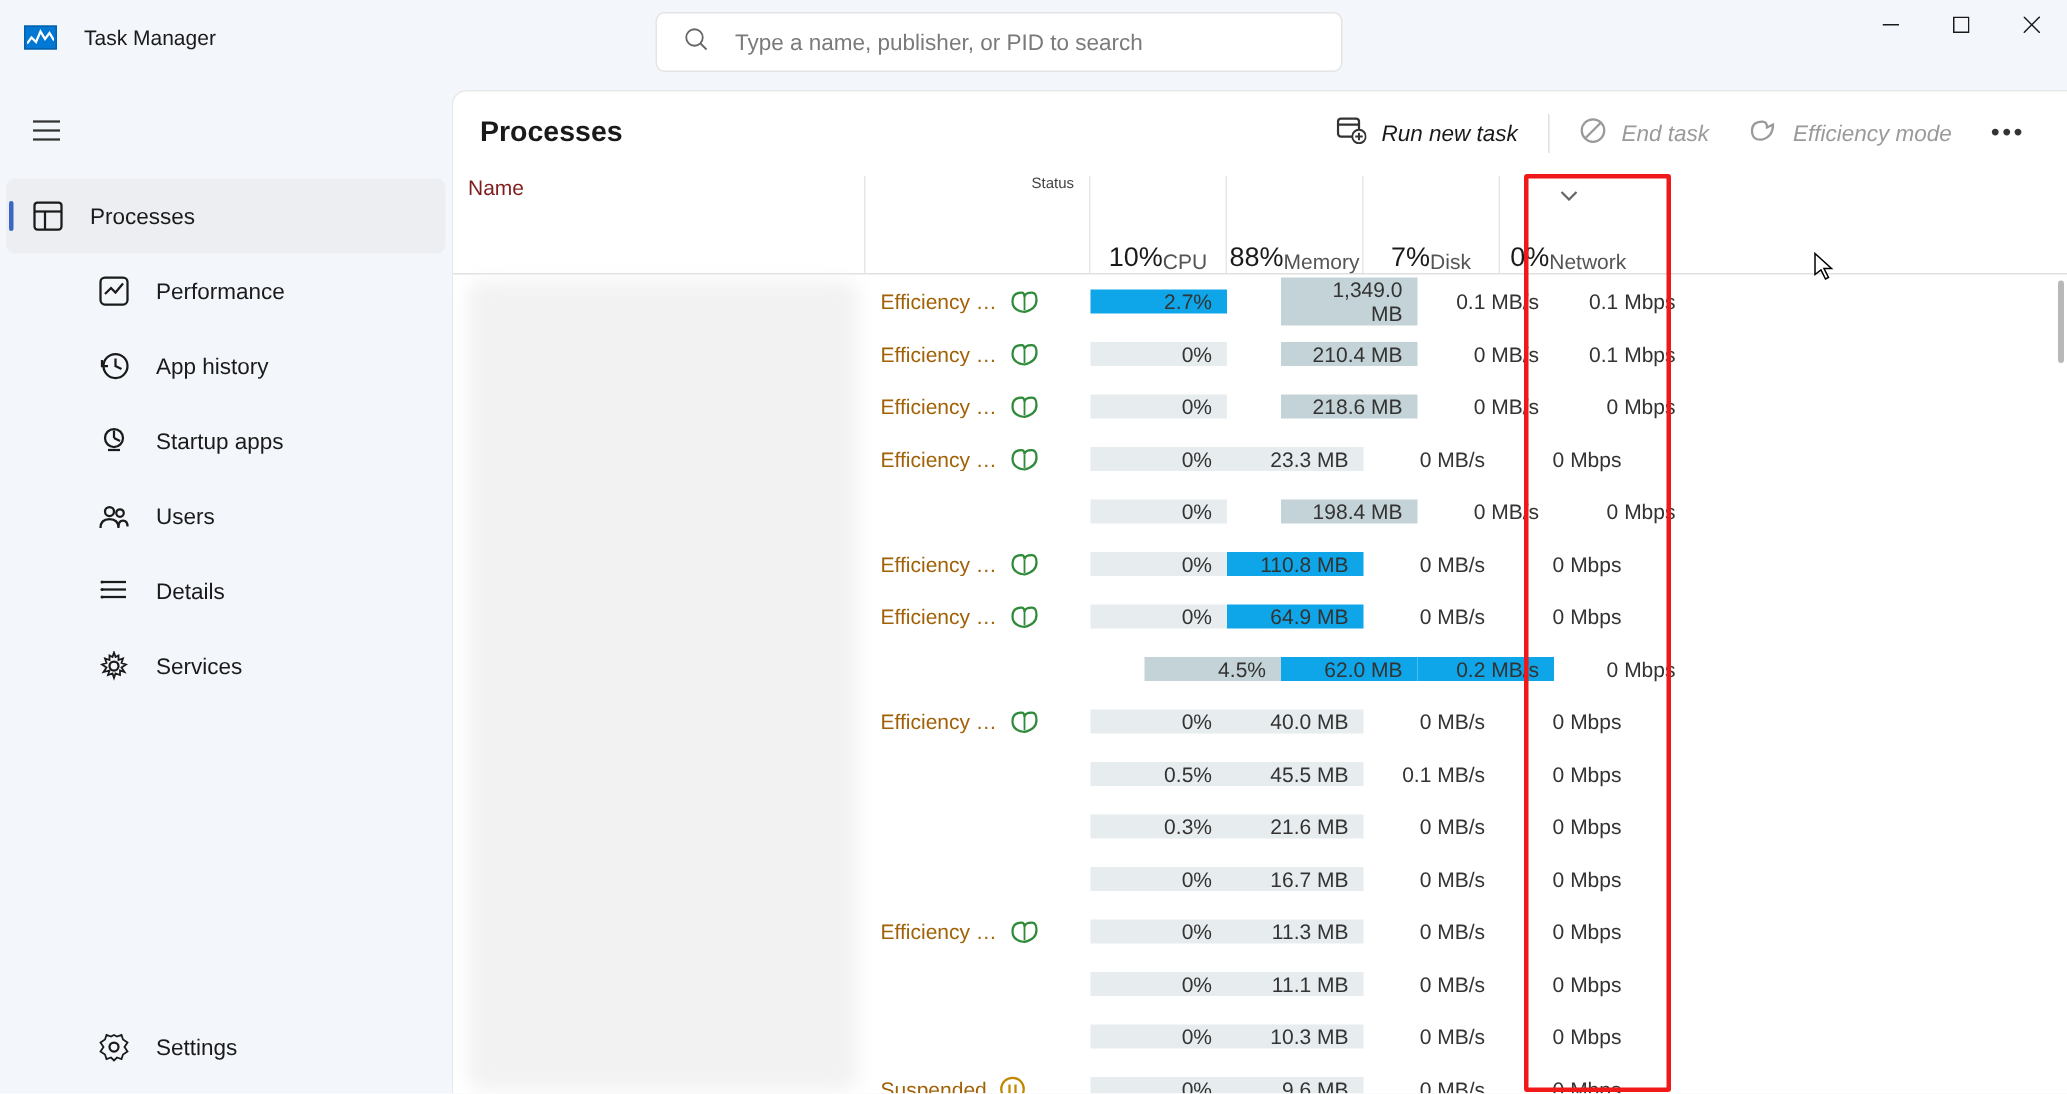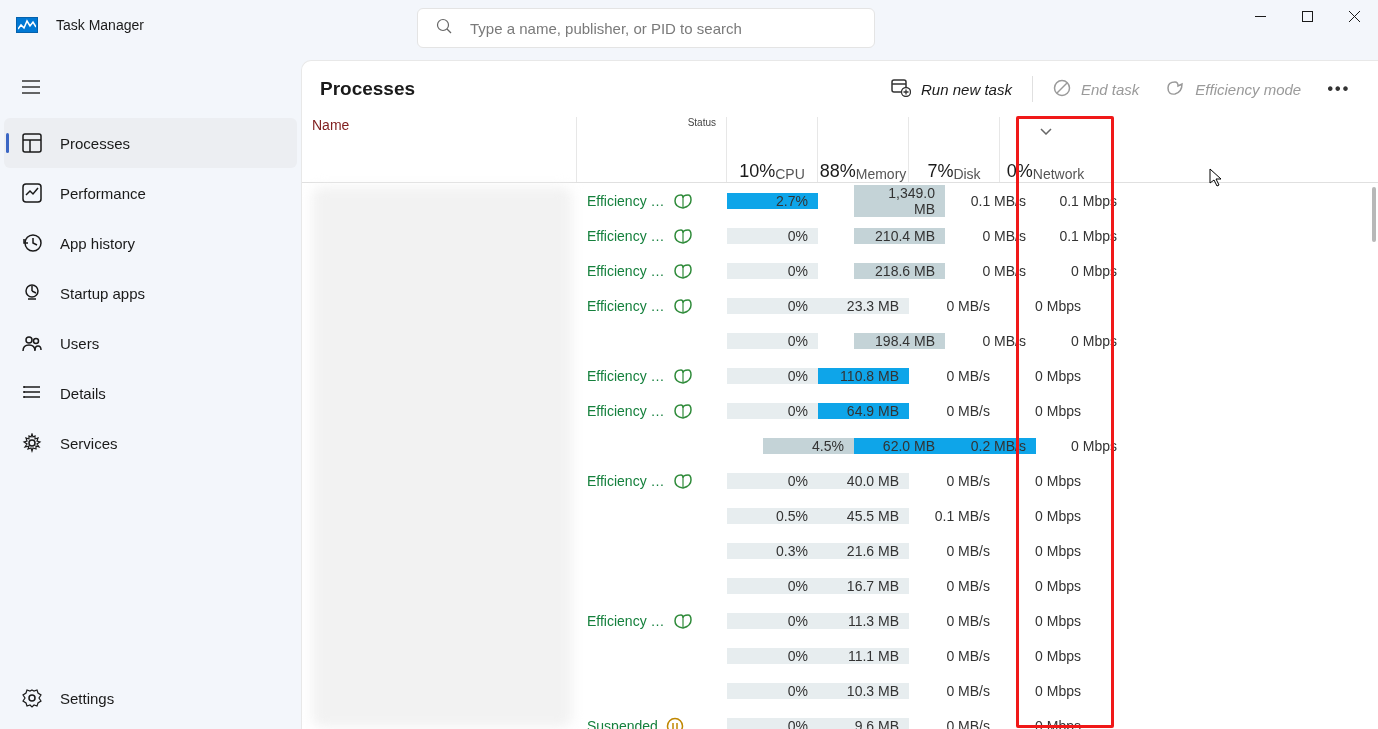--- a/index.html
+++ b/index.html
@@ -6,30 +6,30 @@
   body { background: #f3f6fb; width: 1378px; height: 729px; overflow: hidden; position: relative; }
 
   .titlebar { height: 50px; display: flex; align-items: center; padding-left: 16px; }
   .app-icon { width: 22px; height: 16px; background: #0078d4; border: 1px solid #0561ac; display:inline-flex; align-items:center; justify-content:center; }
   .app-icon svg { width:18px; height:12px; }
   .app-title { margin-left: 18px; font-size: 14px; color: #1a1a1a; }
   .window-controls { position:absolute; right:0; top:0; display:flex; }
   .win-btn { width:47px; height:32px; display:flex; align-items:center; justify-content:center; color:#1a1a1a; }
   .win-btn svg { width:11px; height:11px; }
 
-  .searchbar { position:absolute; left:417px; top:8px; width:458px; height:40px; background:#fff; border:1px solid #e4e4e4; border-radius:6px; display:flex; align-items:center; padding:0 18px; }
+  .searchbar { position:absolute; left:437px; top:8px; width:458px; height:40px; background:#fff; border:1px solid #e4e4e4; border-radius:6px; display:flex; align-items:center; padding:0 18px; }
   .searchbar svg { width:16px; height:16px; color:#666; }
   .searchbar input { border:none; outline:none; margin-left:18px; font-size:15px; color:#333; width:100%; background:transparent; }
   .searchbar input::placeholder { color:#7a7a7a; }
 
   .layout { display:flex; height:calc(100% - 50px); }
   .sidebar { width:301px; padding-top:20px; }
   .hamburger { padding:10px 22px 20px 22px; }
   .hamburger svg { width:18px; height:14px; }
-  .nav-item { display:flex; align-items:center; height:50px; padding-left:22px; font-size:15px; color:#1a1a1a; cursor:pointer; position:relative; }
+  .nav-item { display:flex; align-items:center; height:50px; padding-left:22px; font-size:15px; color:#1a1a1a; cursor:pointer; position:relative;margin-left:44px; }
   .nav-item.active { background:#eceef2; border-radius:6px; margin:0 4px; padding-left:18px; }
   .nav-item.active::before { content:""; position:absolute; left:2px; top:15px; bottom:15px; width:3px; background:#3b66c4; border-radius:2px; }
   .nav-icon { width:20px; height:20px; display:flex; align-items:center; justify-content:center; margin-right:18px; color:#1a1a1a; }
   .sidebar-bottom { position:absolute; bottom:6px; left:0; width:301px; }
 
   .main { flex:1; background:#fff; border-radius:10px 0 0 0; margin-top:10px; display:flex; flex-direction:column; overflow:hidden; border:1px solid #e8e8e8; border-right:none; border-bottom:none;}
   .main-header { height:56px; display:flex; align-items:center; padding:0 18px; border-bottom:0; }
   .page-title { font-size:19px; font-weight:600; color:#1a1a1a; }
   .toolbar { margin-left:auto; display:flex; align-items:center; gap:6px;font-style:italic; }
   .tool-btn { display:flex; align-items:center; gap:10px; padding:8px 10px; font-size:15px; color:#1a1a1a; border-radius:4px; }
@@ -47,21 +47,21 @@
   .th-metric.net { width:91px; }
   .th-pct { font-size:18px; color:#1a1a1a; }
   .th-label { font-size:14px; color:#555; margin-top:2px; }
   .sorted-chevron { position:absolute; top:4px; left:50%; transform:translateX(-50%); }
   .sorted-chevron svg { width:12px; height:8px; color:#666; }
 
   .tbody { }
   .row { display:flex; height:35px; align-items:center; }
   .td { padding:0 10px; font-size:14px; color:#333; }
   .td-name { width:275px; }
-  .td-status { width:150px; display:flex; align-items:center; gap:8px; color:#15803d; white-space:nowrap; overflow:hidden; }
+  .td-status { width:150px; display:flex; align-items:center; gap:8px; color:#a16207; white-space:nowrap; overflow:hidden; }
   .leaf-icon { color:#2f8b3a; display:inline-flex; }
   .pause-icon { color:#c08700; display:inline-flex; }
   .td-metric { width:91px; text-align:right; }
   .heat1 { background:#e7edef; }
   .heat2 { background:#0ea5e9; }
   .heat3 { background:#c4d3d7;margin-left:36px; }
 
   .highlight-box { position:absolute; border:3px solid #f01818; pointer-events:none; border-radius:2px;}
   .blur-zone { position:absolute; background:#f2f2f2; filter:blur(6px); border-radius:10px;}
   .scrollbar { position:absolute; right:2px; top:187px; width:4px; height:55px; background:#b8b8b8; border-radius:2px; }

